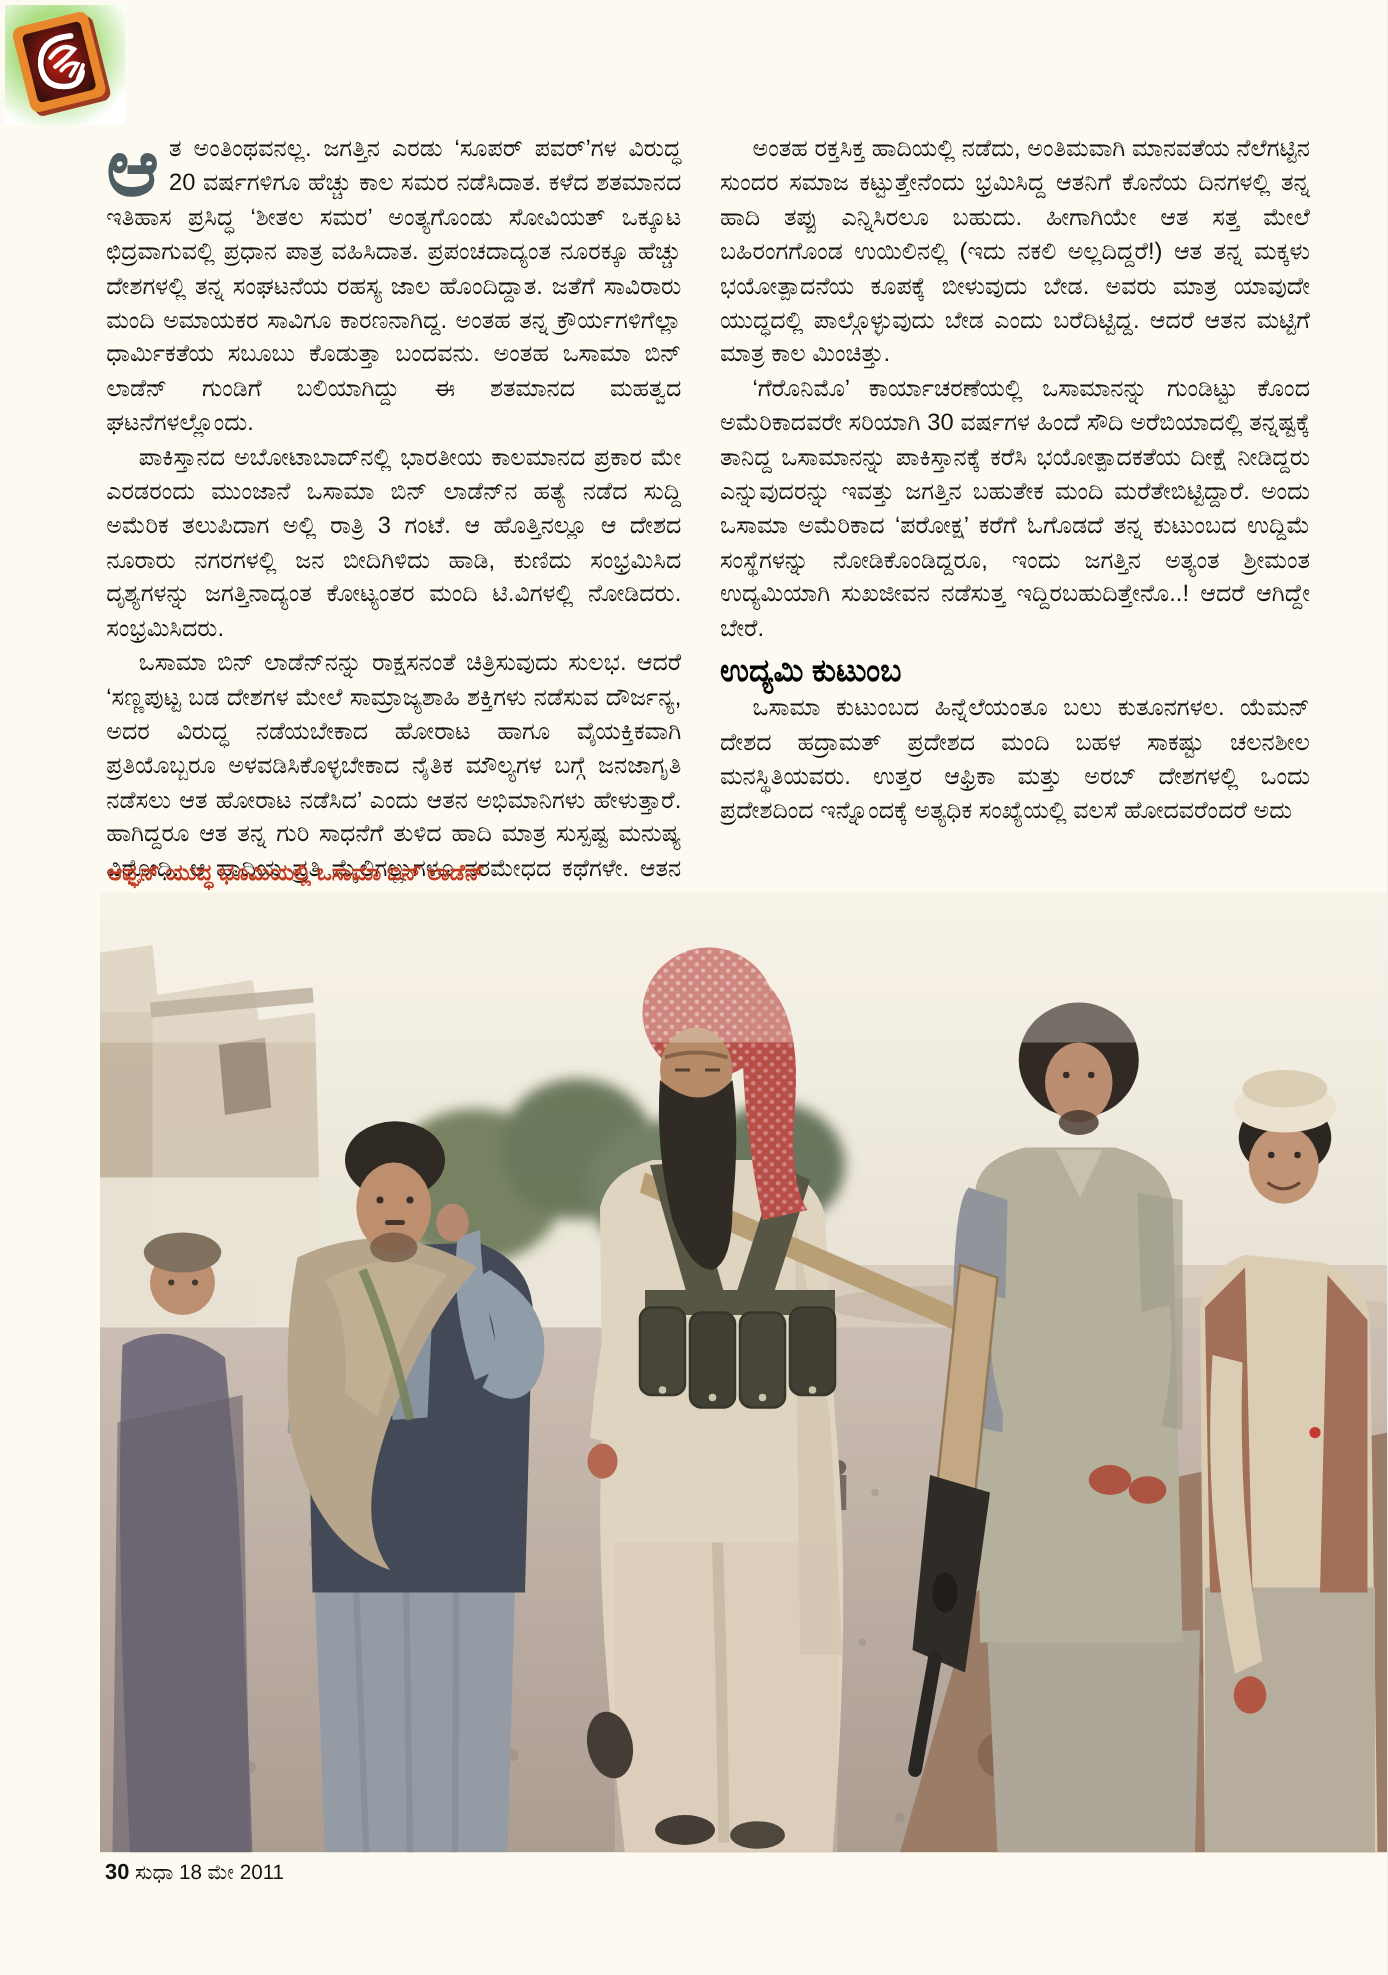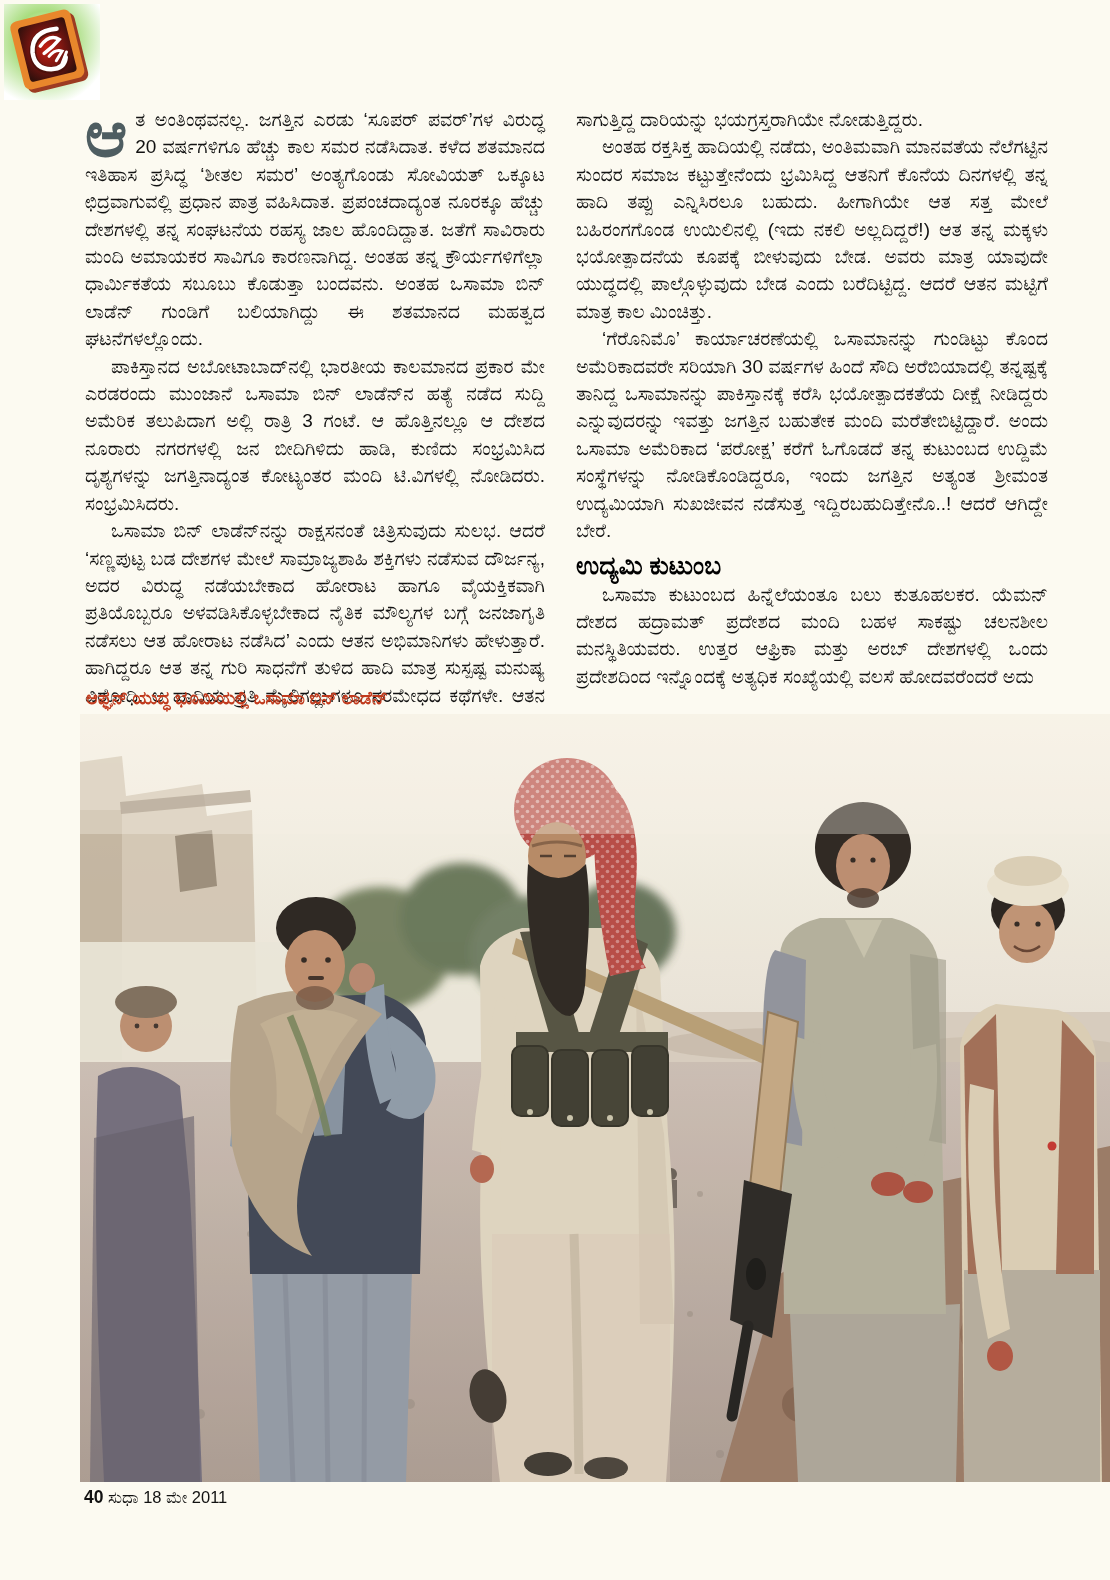--- a/index.html
+++ b/index.html
@@ -93,25 +93,24 @@
     </svg>
   </div>
 
   <div id="col-left" class="col">
     <p><span class="dropcap">ಆ</span><span>ತ ಅಂತಿಂಥವನಲ್ಲ. ಜಗತ್ತಿನ ಎರಡು ‘ಸೂಪರ್ ಪವರ್’ಗಳ ವಿರುದ್ಧ 20 ವರ್ಷಗಳಿಗೂ ಹೆಚ್ಚು ಕಾಲ ಸಮರ ನಡೆಸಿದಾತ. ಕಳೆದ ಶತಮಾನದ ಇತಿಹಾಸ ಪ್ರಸಿದ್ಧ ‘ಶೀತಲ ಸಮರ’ ಅಂತ್ಯಗೊಂಡು ಸೋವಿಯತ್ ಒಕ್ಕೂಟ ಛಿದ್ರವಾಗುವಲ್ಲಿ ಪ್ರಧಾನ ಪಾತ್ರ ವಹಿಸಿದಾತ. ಪ್ರಪಂಚದಾದ್ಯಂತ ನೂರಕ್ಕೂ ಹೆಚ್ಚು ದೇಶಗಳಲ್ಲಿ ತನ್ನ ಸಂಘಟನೆಯ ರಹಸ್ಯ ಜಾಲ ಹೊಂದಿದ್ದಾತ. ಜತೆಗೆ ಸಾವಿರಾರು ಮಂದಿ ಅಮಾಯಕರ ಸಾವಿಗೂ ಕಾರಣನಾಗಿದ್ದ. ಅಂತಹ ತನ್ನ ಕ್ರೌರ್ಯಗಳಿಗೆಲ್ಲಾ ಧಾರ್ಮಿಕತೆಯ ಸಬೂಬು ಕೊಡುತ್ತಾ ಬಂದವನು. ಅಂತಹ ಒಸಾಮಾ ಬಿನ್ ಲಾಡೆನ್ ಗುಂಡಿಗೆ ಬಲಿಯಾಗಿದ್ದು ಈ ಶತಮಾನದ ಮಹತ್ವದ ಘಟನೆಗಳಲ್ಲೊಂದು.</span></p>
     <p class="indent">ಪಾಕಿಸ್ತಾನದ ಅಬೋಟಾಬಾದ್‌ನಲ್ಲಿ ಭಾರತೀಯ ಕಾಲಮಾನದ ಪ್ರಕಾರ ಮೇ ಎರಡರಂದು ಮುಂಜಾನೆ ಒಸಾಮಾ ಬಿನ್ ಲಾಡೆನ್‌ನ ಹತ್ಯೆ ನಡೆದ ಸುದ್ದಿ ಅಮೆರಿಕ ತಲುಪಿದಾಗ ಅಲ್ಲಿ ರಾತ್ರಿ 3 ಗಂಟೆ. ಆ ಹೊತ್ತಿನಲ್ಲೂ ಆ ದೇಶದ ನೂರಾರು ನಗರಗಳಲ್ಲಿ ಜನ ಬೀದಿಗಿಳಿದು ಹಾಡಿ, ಕುಣಿದು ಸಂಭ್ರಮಿಸಿದ ದೃಶ್ಯಗಳನ್ನು ಜಗತ್ತಿನಾದ್ಯಂತ ಕೋಟ್ಯಂತರ ಮಂದಿ ಟಿ.ವಿಗಳಲ್ಲಿ ನೋಡಿದರು. ಸಂಭ್ರಮಿಸಿದರು.</p>
     <p class="indent">ಒಸಾಮಾ ಬಿನ್ ಲಾಡೆನ್‌ನನ್ನು ರಾಕ್ಷಸನಂತೆ ಚಿತ್ರಿಸುವುದು ಸುಲಭ. ಆದರೆ ‘ಸಣ್ಣಪುಟ್ಟ ಬಡ ದೇಶಗಳ ಮೇಲೆ ಸಾಮ್ರಾಜ್ಯಶಾಹಿ ಶಕ್ತಿಗಳು ನಡೆಸುವ ದೌರ್ಜನ್ಯ, ಅದರ ವಿರುದ್ಧ ನಡೆಯಬೇಕಾದ ಹೋರಾಟ ಹಾಗೂ ವೈಯಕ್ತಿಕವಾಗಿ ಪ್ರತಿಯೊಬ್ಬರೂ ಅಳವಡಿಸಿಕೊಳ್ಳಬೇಕಾದ ನೈತಿಕ ಮೌಲ್ಯಗಳ ಬಗ್ಗೆ ಜನಜಾಗೃತಿ ನಡೆಸಲು ಆತ ಹೋರಾಟ ನಡೆಸಿದ’ ಎಂದು ಆತನ ಅಭಿಮಾನಿಗಳು ಹೇಳುತ್ತಾರೆ. ಹಾಗಿದ್ದರೂ ಆತ ತನ್ನ ಗುರಿ ಸಾಧನೆಗೆ ತುಳಿದ ಹಾದಿ ಮಾತ್ರ ಸುಸ್ಪಷ್ಟ ಮನುಷ್ಯ ವಿರೋಧಿ. ಆ ಹಾದಿಯ ಪ್ರತಿ ಮೈಲಿಗಲ್ಲುಗಳೂ ನರಮೇಧದ ಕಥೆಗಳೇ. ಆತನ ಅಭಿಮಾನಿಗಳು ಏನೇ ಹೇಳಲಿ, ಜಗತ್ತಿನಾದ್ಯಂತ ಬಹುದೊಡ್ಡ ಜನವರ್ಗ ಆತ</p>
   </div>
 
   <div id="col-right" class="col">
-    <p>ಸಾಗುತ್ತಿದ್ದ ದಾರಿಯನ್ನು ಭಯಗ್ರಸ್ತರಾಗಿಯೇ ನೋಡುತ್ತಿದ್ದರು.</p>
     <p class="indent">ಅಂತಹ ರಕ್ತಸಿಕ್ತ ಹಾದಿಯಲ್ಲಿ ನಡೆದು, ಅಂತಿಮವಾಗಿ ಮಾನವತೆಯ ನೆಲೆಗಟ್ಟಿನ ಸುಂದರ ಸಮಾಜ ಕಟ್ಟುತ್ತೇನೆಂದು ಭ್ರಮಿಸಿದ್ದ ಆತನಿಗೆ ಕೊನೆಯ ದಿನಗಳಲ್ಲಿ ತನ್ನ ಹಾದಿ ತಪ್ಪು ಎನ್ನಿಸಿರಲೂ ಬಹುದು. ಹೀಗಾಗಿಯೇ ಆತ ಸತ್ತ ಮೇಲೆ ಬಹಿರಂಗಗೊಂಡ ಉಯಿಲಿನಲ್ಲಿ (ಇದು ನಕಲಿ ಅಲ್ಲದಿದ್ದರೆ!) ಆತ ತನ್ನ ಮಕ್ಕಳು ಭಯೋತ್ಪಾದನೆಯ ಕೂಪಕ್ಕೆ ಬೀಳುವುದು ಬೇಡ. ಅವರು ಮಾತ್ರ ಯಾವುದೇ ಯುದ್ಧದಲ್ಲಿ ಪಾಲ್ಗೊಳ್ಳುವುದು ಬೇಡ ಎಂದು ಬರೆದಿಟ್ಟಿದ್ದ. ಆದರೆ ಆತನ ಮಟ್ಟಿಗೆ ಮಾತ್ರ ಕಾಲ ಮಿಂಚಿತ್ತು.</p>
     <p class="indent">‘ಗೆರೊನಿಮೊ’ ಕಾರ್ಯಾಚರಣೆಯಲ್ಲಿ ಒಸಾಮಾನನ್ನು ಗುಂಡಿಟ್ಟು ಕೊಂದ ಅಮೆರಿಕಾದವರೇ ಸರಿಯಾಗಿ 30 ವರ್ಷಗಳ ಹಿಂದೆ ಸೌದಿ ಅರೆಬಿಯಾದಲ್ಲಿ ತನ್ನಷ್ಟಕ್ಕೆ ತಾನಿದ್ದ ಒಸಾಮಾನನ್ನು ಪಾಕಿಸ್ತಾನಕ್ಕೆ ಕರೆಸಿ ಭಯೋತ್ಪಾದಕತೆಯ ದೀಕ್ಷೆ ನೀಡಿದ್ದರು ಎನ್ನುವುದರನ್ನು ಇವತ್ತು ಜಗತ್ತಿನ ಬಹುತೇಕ ಮಂದಿ ಮರೆತೇಬಿಟ್ಟಿದ್ದಾರೆ. ಅಂದು ಒಸಾಮಾ ಅಮೆರಿಕಾದ ‘ಪರೋಕ್ಷ’ ಕರೆಗೆ ಓಗೊಡದೆ ತನ್ನ ಕುಟುಂಬದ ಉದ್ದಿಮೆ ಸಂಸ್ಥೆಗಳನ್ನು ನೋಡಿಕೊಂಡಿದ್ದರೂ, ಇಂದು ಜಗತ್ತಿನ ಅತ್ಯಂತ ಶ್ರೀಮಂತ ಉದ್ಯಮಿಯಾಗಿ ಸುಖಜೀವನ ನಡೆಸುತ್ತ ಇದ್ದಿರಬಹುದಿತ್ತೇನೊ..! ಆದರೆ ಆಗಿದ್ದೇ ಬೇರೆ.</p>
     <h2 class="sect">ಉದ್ಯಮಿ ಕುಟುಂಬ</h2>
-    <p class="indent">ಒಸಾಮಾ ಕುಟುಂಬದ ಹಿನ್ನೆಲೆಯಂತೂ ಬಲು ಕುತೂಹಲಕರ. ಯೆಮನ್ ದೇಶದ ಹದ್ರಾಮತ್ ಪ್ರದೇಶದ ಮಂದಿ ಬಹಳ ಸಾಕಷ್ಟು ಚಲನಶೀಲ ಮನಸ್ಥಿತಿಯವರು. ಉತ್ತರ ಆಫ್ರಿಕಾ ಮತ್ತು ಅರಬ್ ದೇಶಗಳಲ್ಲಿ ಒಂದು ಪ್ರದೇಶದಿಂದ ಇನ್ನೊಂದಕ್ಕೆ ಅತ್ಯಧಿಕ ಸಂಖ್ಯೆಯಲ್ಲಿ ವಲಸೆ ಹೋದವರೆಂದರೆ ಅದು</p>
+    <p class="indent">ಒಸಾಮಾ ಕುಟುಂಬದ ಹಿನ್ನೆಲೆಯಂತೂ ಬಲು ಕುತೂನಗಳಲ. ಯೆಮನ್ ದೇಶದ ಹದ್ರಾಮತ್ ಪ್ರದೇಶದ ಮಂದಿ ಬಹಳ ಸಾಕಷ್ಟು ಚಲನಶೀಲ ಮನಸ್ಥಿತಿಯವರು. ಉತ್ತರ ಆಫ್ರಿಕಾ ಮತ್ತು ಅರಬ್ ದೇಶಗಳಲ್ಲಿ ಒಂದು ಪ್ರದೇಶದಿಂದ ಇನ್ನೊಂದಕ್ಕೆ ಅತ್ಯಧಿಕ ಸಂಖ್ಯೆಯಲ್ಲಿ ವಲಸೆ ಹೋದವರೆಂದರೆ ಅದು</p>
   </div>
 
   <div id="caption">ಆಫ್ಘನ್ ಯುದ್ಧ ಭೂಮಿಯಲ್ಲಿ ಒಸಾಮಾ ಬಿನ್ ಲಾಡೆನ್</div>
 
   <div id="photo">
     <svg width="1030" height="768" viewBox="0 0 1030 768">
       <defs>
         <linearGradient id="sky" x1="0" y1="0" x2="0" y2="1">
           <stop offset="0%" stop-color="#f8f4e8"></stop>
           <stop offset="100%" stop-color="#e4ddd0"></stop>
@@ -290,18 +289,18 @@
       </g>
 
       <ellipse cx="408" cy="682" rx="18" ry="27" fill="#3b332b" transform="rotate(-12 408 682)"></ellipse>
 
       <rect x="0" y="0" width="1030" height="768" fill="#ffffff" opacity="0.05"></rect>
       <rect x="0" y="0" width="1030" height="120" fill="#f6f1e4" opacity="0.35"></rect>
     </svg>
   </div>
 
   <div id="footer">
-    <span class="pn">40</span>
+    <span class="pn">30</span>
     <span>ಸುಧಾ</span>
     <span>18 ಮೇ 2011</span>
   </div>
 
 </div>
 
 </body></html>

